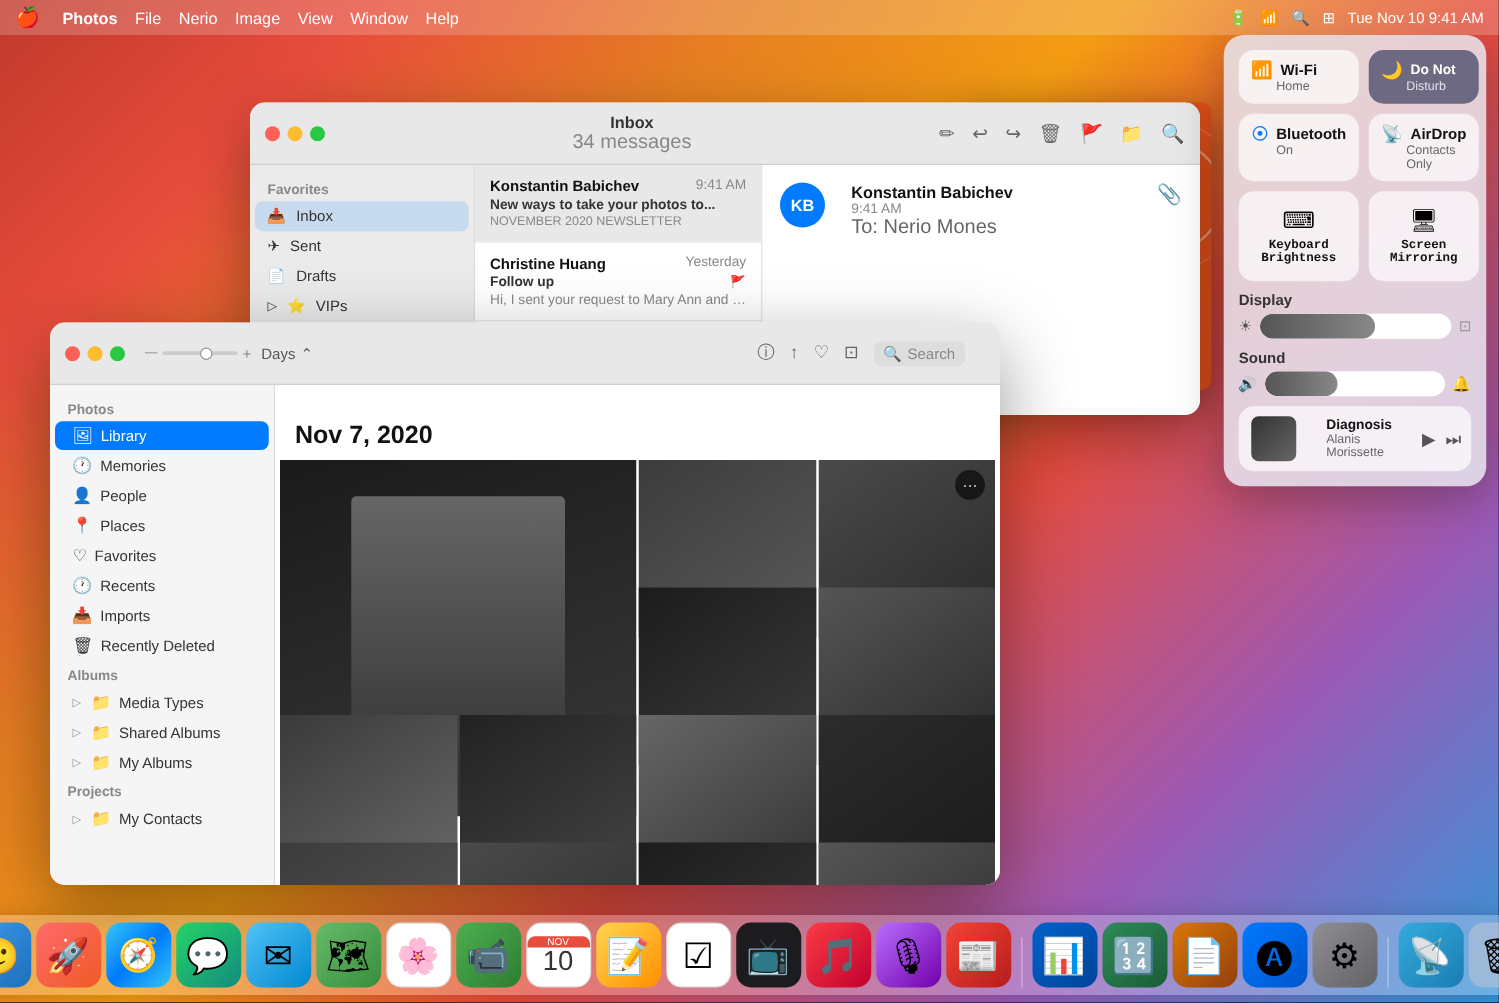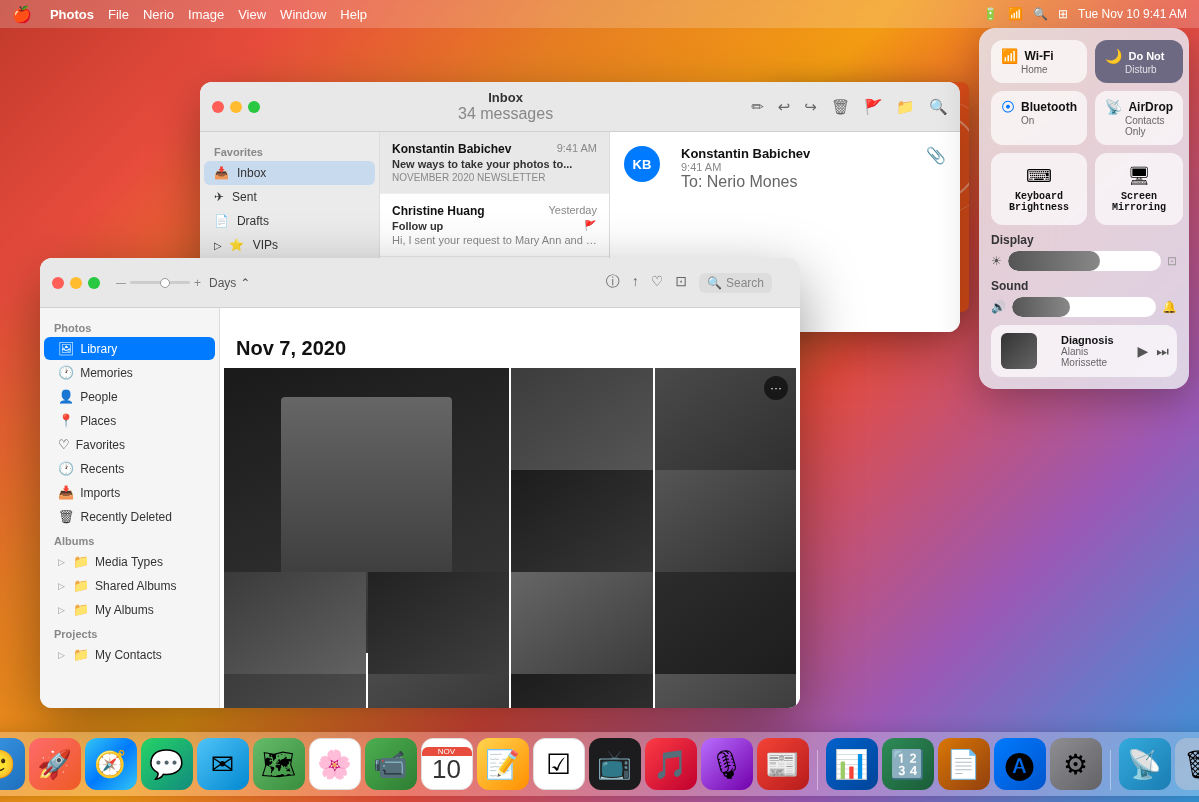--- a/index.html
+++ b/index.html
@@ -761,21 +761,21 @@
   <div class="dock-icon dock-finder" title="Finder">🙂</div>
   <div class="dock-icon dock-launchpad" title="Launchpad">🚀</div>
   <div class="dock-icon dock-safari" title="Safari" style="background:linear-gradient(135deg,#34c6f4,#007aff,#34c6f4);font-size:26px">🧭</div>
   <div class="dock-icon dock-messages" title="Messages">💬</div>
   <div class="dock-icon dock-mail" title="Mail">✉</div>
   <div class="dock-icon dock-maps" title="Maps">🗺</div>
   <div class="dock-icon dock-photos" title="Photos" style="background:#fff;border:1px solid #ddd">🌸</div>
   <div class="dock-icon dock-facetime" title="FaceTime">📹</div>
   <div class="dock-icon dock-calendar" title="Calendar" style="background:#fff;display:flex;flex-direction:column;align-items:center;justify-content:center;border:1px solid #ddd">
     <div style="font-size:8px;background:#e74c3c;color:#fff;width:100%;text-align:center;border-radius:6px 6px 0 0">NOV</div>
-    <div style="font-size:26px;color:#333;line-height:1">10</div>
+    <div style="font-size:22px;color:#333;line-height:1">10</div>
   </div>
   <div class="dock-icon dock-notes" title="Notes">📝</div>
   <div class="dock-icon dock-reminders" title="Reminders" style="background:#fff;border:1px solid #ddd">☑</div>
   <div class="dock-icon dock-tv" title="TV" style="background:#1c1c1e;color:#fff">📺</div>
   <div class="dock-icon dock-music" title="Music">🎵</div>
   <div class="dock-icon dock-podcasts" title="Podcasts">🎙</div>
   <div class="dock-icon dock-news" title="News">📰</div>
   <div class="dock-divider"></div>
   <div class="dock-icon dock-keynote" title="Keynote">📊</div>
   <div class="dock-icon dock-numbers" title="Numbers">🔢</div>

